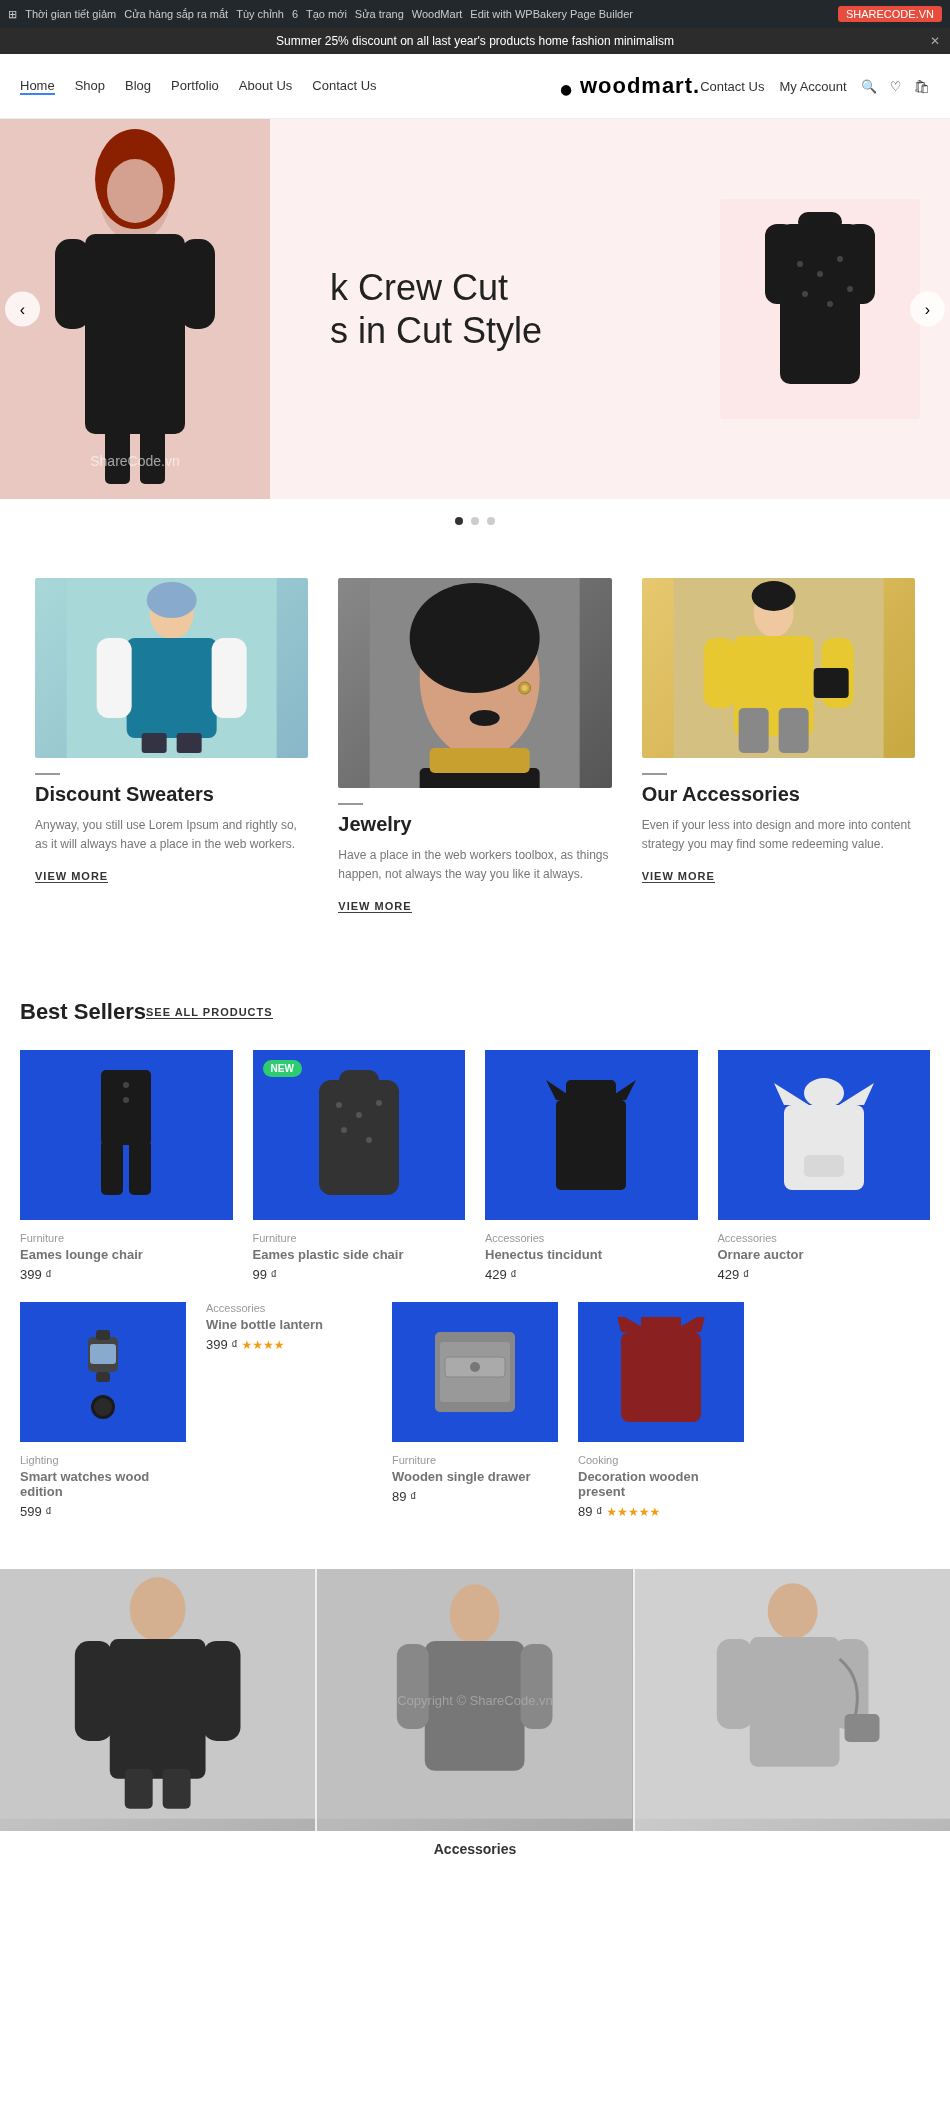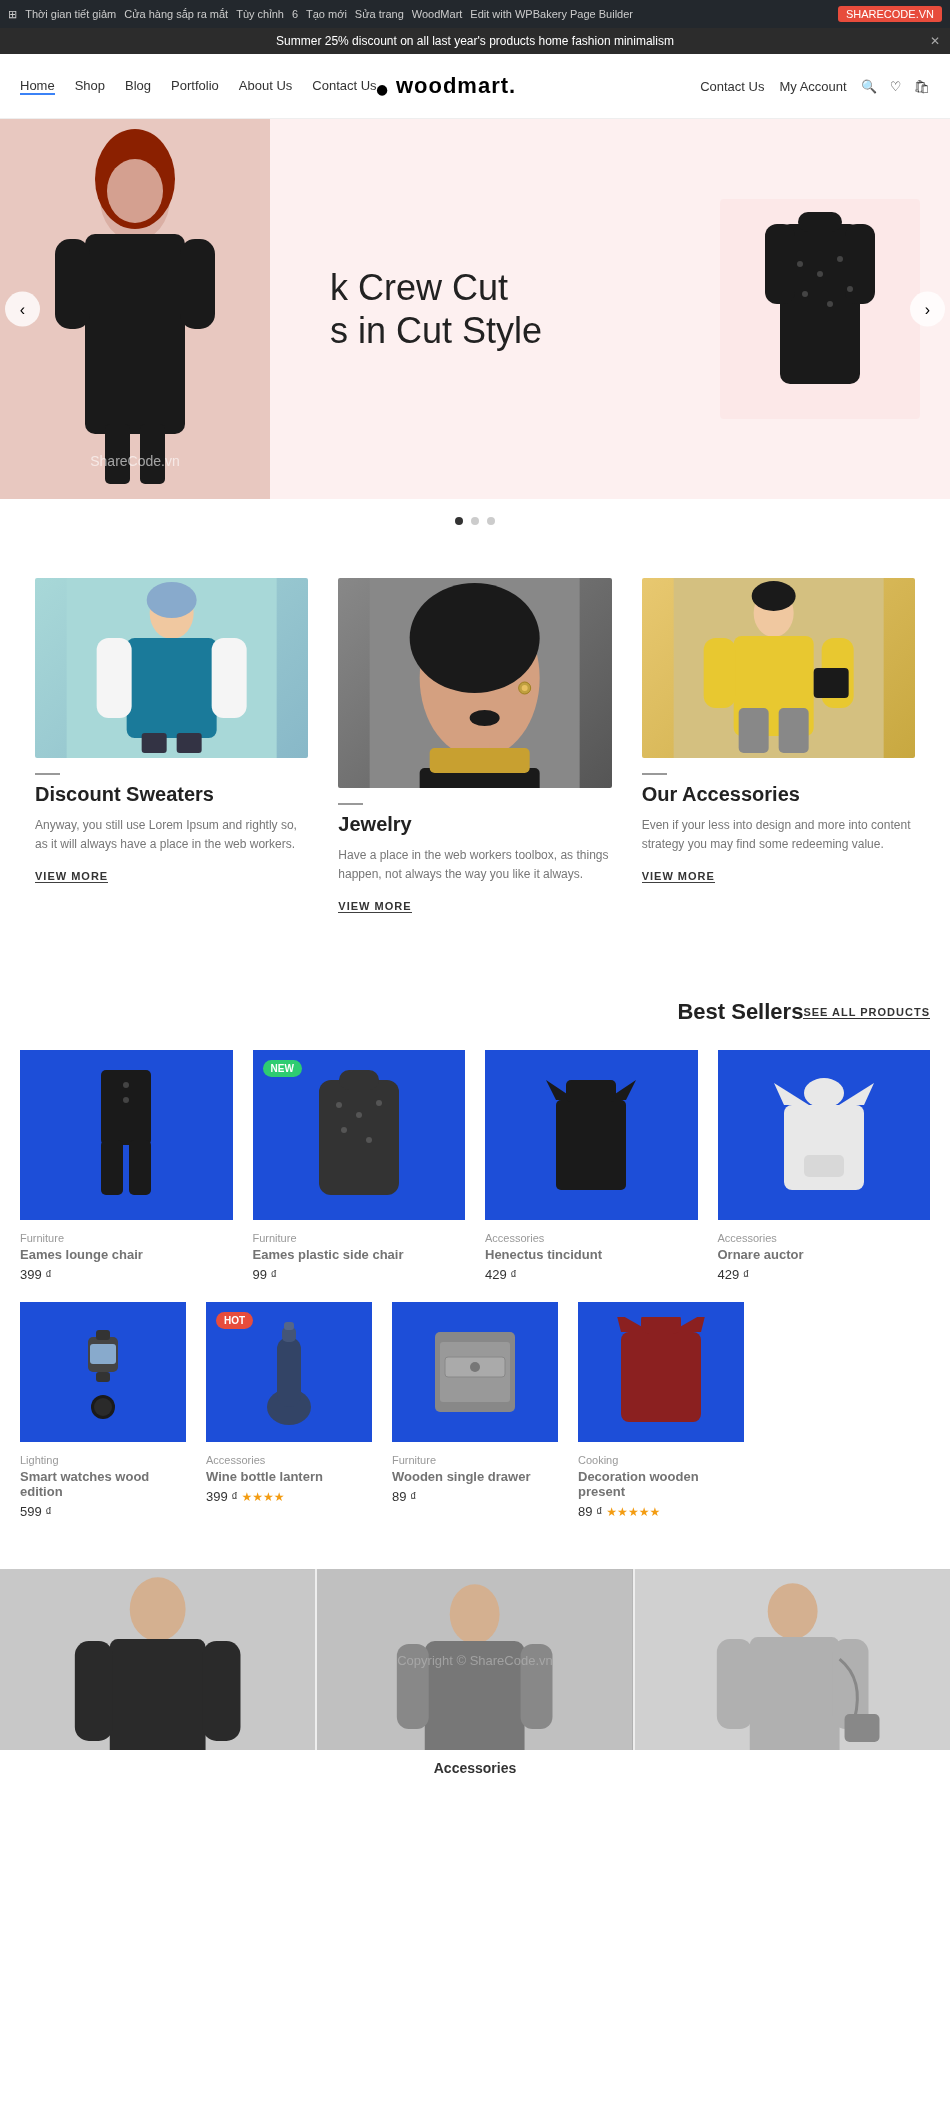--- a/index.html
+++ b/index.html
@@ -58,21 +58,21 @@
       gap: 20px;
       font-size: 13px;
     }
     .top-nav .main-menu a {
       color: #333;
       text-decoration: none;
     }
     .top-nav .main-menu a.active { border-bottom: 2px solid #3b82f6; }
     .top-nav .logo {
       flex: 1;
-      text-align: left;
+      text-align: right;
       font-size: 22px;
       font-weight: bold;
       letter-spacing: 1px;
     }
     .top-nav .logo span { font-size: 10px; }
     .top-nav .right-menu {
       display: flex;
       align-items: center;
       gap: 15px;
       font-size: 13px;
@@ -221,21 +221,21 @@
     }
 
     
     .best-sellers-section {
       padding: 30px 20px;
       background: #fff;
     }
     .section-header {
       display: flex;
       align-items: center;
-      justify-content: flex-end;
+      justify-content: flex-start;
       margin-bottom: 25px;
     }
     .section-title {
       font-size: 22px;
       font-weight: 700;
       color: #222;
     }
     .see-all-link {
       font-size: 11px;
       font-weight: 700;
@@ -296,21 +296,21 @@
     }
     .star-rating {
       color: #f39c12;
       font-size: 12px;
     }
 
     
     .footer-banners {
       display: flex;
       gap: 2px;
-      height: 181px;
+      height: 262px;
       background: #eee;
       overflow: hidden;
     }
     .footer-banner {
       flex: 1;
       background: #ddd;
       position: relative;
       overflow: hidden;
     }
     .footer-banner:nth-child(1) { background: linear-gradient(135deg, #d0d0d0, #b0b0b0); }
@@ -595,29 +595,20 @@
           <circle cx="35" cy="85" r="12" fill="#1a1a1a"></circle>
           <circle cx="35" cy="85" r="9" fill="#2a2a2a"></circle>
         </svg>
       </div>
       <div class="product-category">Lighting</div>
       <div class="product-name">Smart watches wood edition</div>
       <div class="product-price">599 ₫</div>
     </div>
 
     <div class="product-card">
-      <div class="product-thumb" style="height:140px;">
-        <span class="product-badge badge-hot">HOT</span>
-        <svg width="55" height="110" viewBox="0 0 55 110">
-          <ellipse cx="27" cy="90" rx="22" ry="18" fill="#334466"></ellipse>
-          <rect x="15" y="20" width="24" height="70" rx="12" fill="#334466"></rect>
-          <rect x="20" y="10" width="14" height="15" rx="5" fill="#445577"></rect>
-          <rect x="22" y="5" width="10" height="8" rx="3" fill="#556688"></rect>
-        </svg>
-      </div>
       <div class="product-category">Accessories</div>
       <div class="product-name">Wine bottle lantern</div>
       <div class="product-price">399 ₫ <span class="star-rating">★★★★</span></div>
     </div>
 
     <div class="product-card">
       <div class="product-thumb" style="height:140px;">
         <svg width="90" height="100" viewBox="0 0 90 100">
           <rect x="5" y="10" width="80" height="80" rx="5" fill="#888"></rect>
           <rect x="10" y="20" width="70" height="60" rx="3" fill="#999"></rect>

